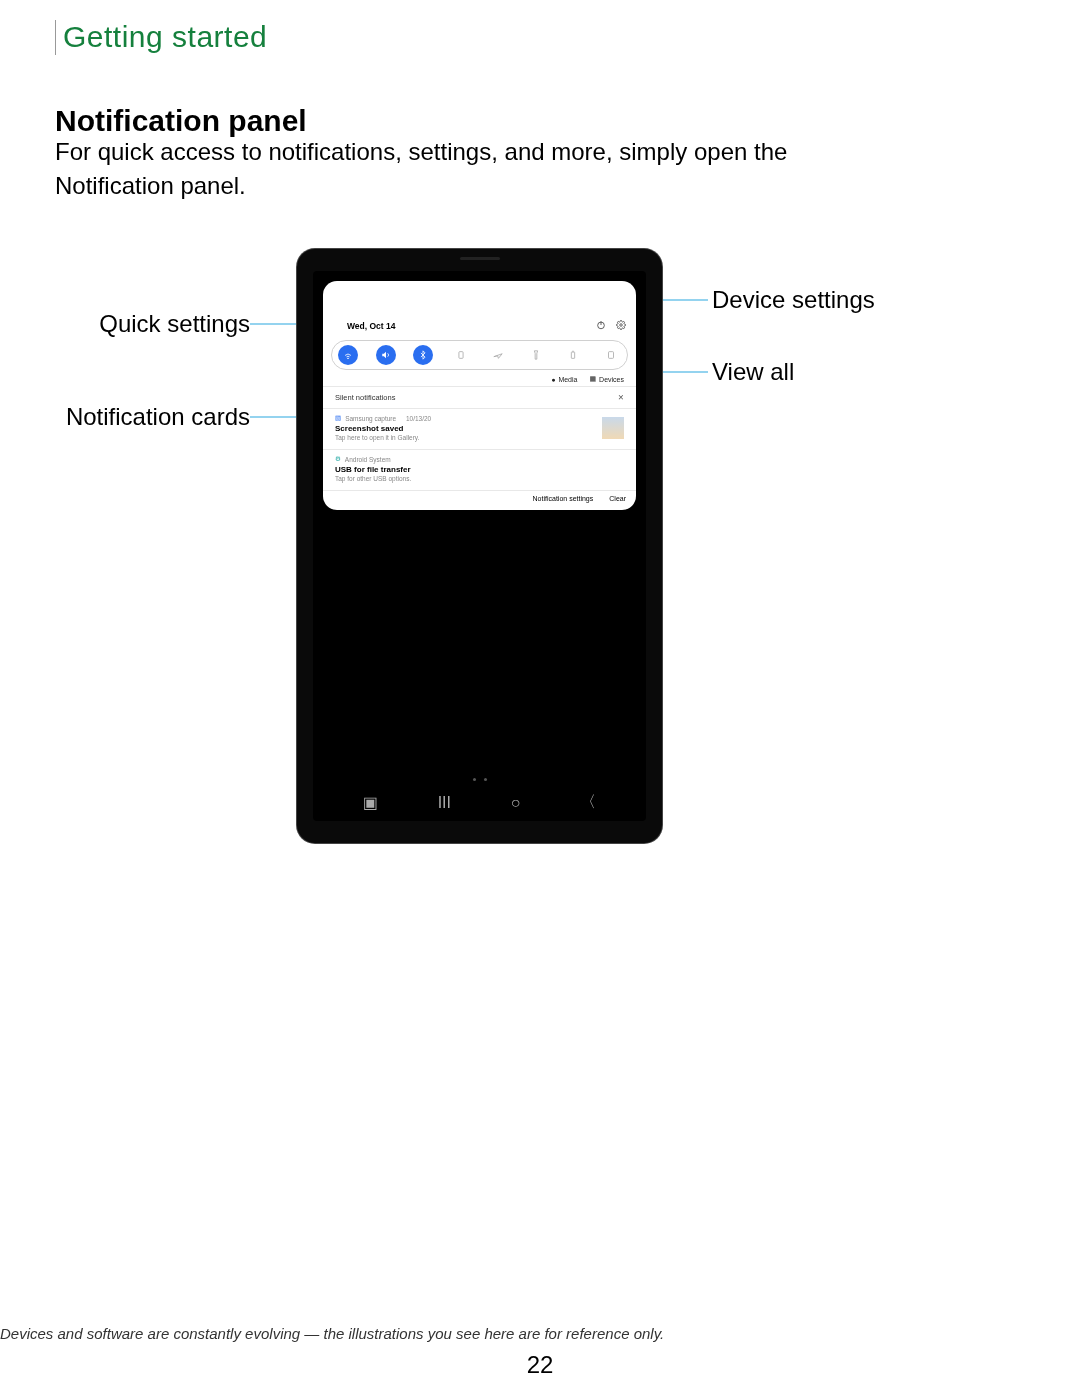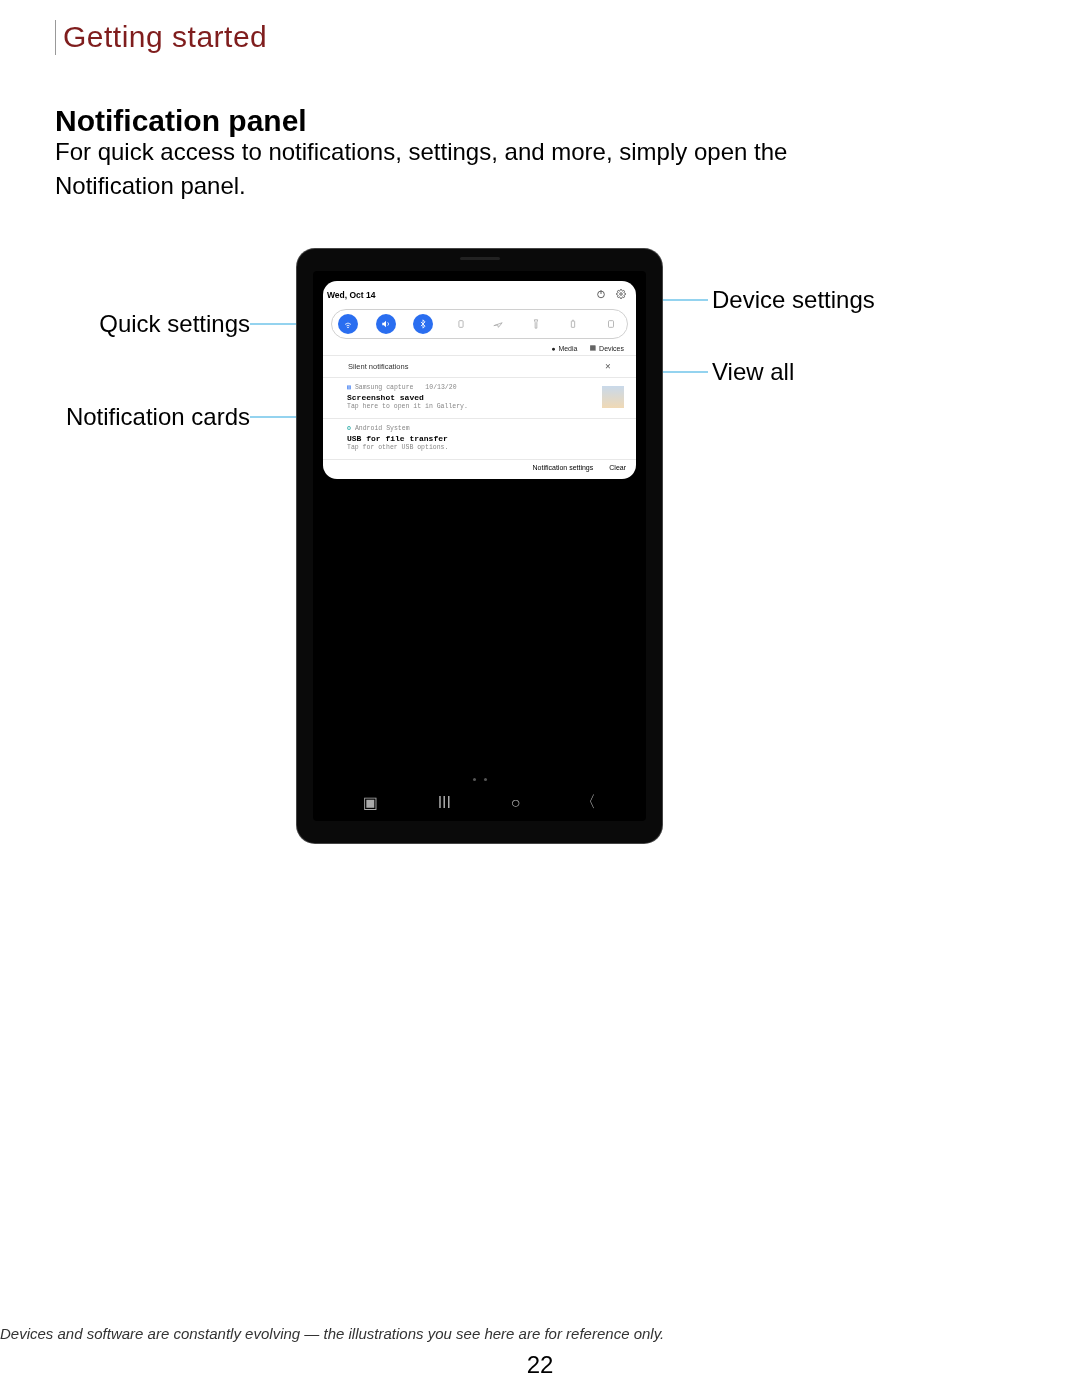--- a/index.html
+++ b/index.html
@@ -18,21 +18,21 @@
   width: 1px;
   height: 35px;
   background: #999;
 }
 .chapter {
   position: absolute;
   left: 63px;
   top: 20px;
   font-size: 30px;
   font-weight: 300;
-  color: #7f1d1d;
+  color: #15803d;
   letter-spacing: 0.5px;
 }
 .section-title {
   position: absolute;
   left: 55px;
   top: 92px;
   font-size: 30px;
   font-weight: 700;
   margin-top: 12px;
 }
@@ -96,21 +96,22 @@
   top: 10px;
   right: 10px;
   background: #fff;
   border-radius: 14px;
   font-size: 8px;
   overflow: hidden;
 }
 .panel-top {
   display: flex;
   align-items: center;
-  padding: 8px 10px 8px 4px;
+  padding: 8px 10px 8px 24px;
+  margin-top: 31px;
 }
 .panel-date { flex: 1; font-weight: 600; font-size: 8.5px; }
 .panel-top .icon { margin-left: 10px; color: #444; }
 .qs-wrap {
   padding: 0 8px;
 }
 .qs {
   border: 1px solid #d0d0d0;
   border-radius: 16px;
   padding: 4px 6px;
@@ -131,28 +132,27 @@
   justify-content: flex-end;
   gap: 12px;
   padding: 5px 12px 3px;
   font-size: 7px;
   color: #222;
 }
 .qs-sub span { display: inline-flex; align-items: center; gap: 3px; }
 .divider { height: 1px; background: #e8e8e8; margin: 0; }
 .silent-row {
   display: flex; align-items: flex-start;
-  padding: 6px 25px;
+  padding: 6px 12px;
   font-size: 7.5px;
   color: #333;
 }
 .silent-row .x { margin-left: auto; color: #555; }
 .notif {
-  padding: 5px 24px 8px;
-  font-family: Liberation Mono, monospace;
+  padding: 5px 12px 8px;
 }
 .notif .app { font-size: 6.5px; color: #888; display: flex; align-items: center; gap: 4px;}
 .notif .title { font-size: 8px; font-weight: 600; margin-top: 2px; }
 .notif .sub { font-size: 6.5px; color: #888; margin-top: 1px; }
 .notif.thumb { position: relative; }
 .notif.thumb .thumbimg {
   position: absolute; right: 12px; top: 8px; width: 22px; height: 22px;
   background: linear-gradient(180deg,#c9d9ea 0%,#f0d9b5 100%);
 }
 .panel-footer {

